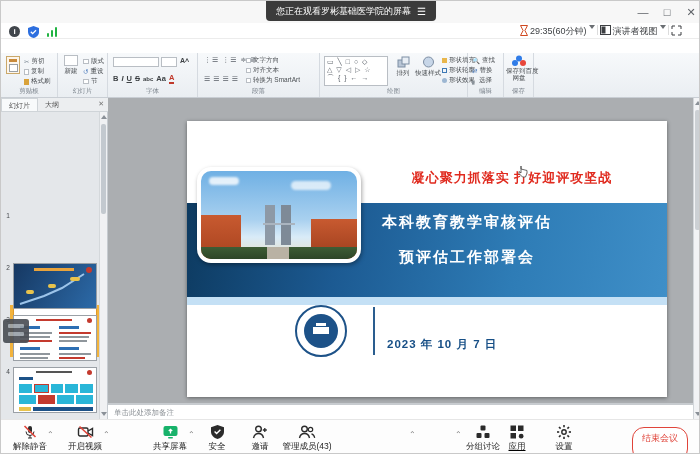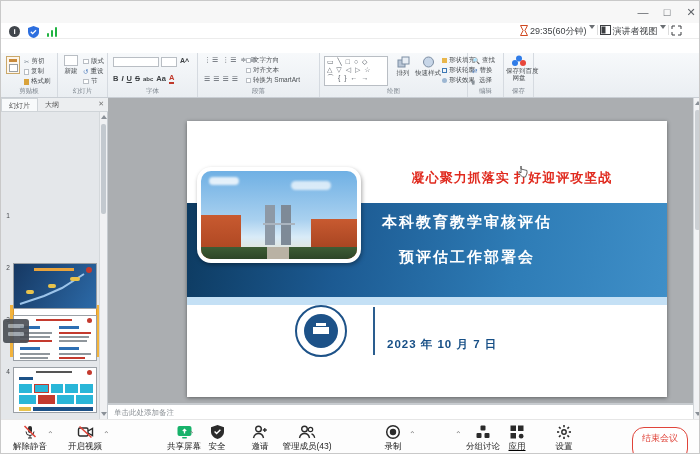--- a/index.html
+++ b/index.html
@@ -71,20 +71,24 @@
     border-radius:12px;font-size:9px;line-height:20px;text-align:center;background:#fff;}
   .badge{position:absolute;top:-4px;right:8px;min-width:10px;height:10px;border-radius:5px;background:#e8503a;color:#fff;font-size:7px;line-height:10px;padding:0 2px;}
   svg{display:block;}
 </style>
 </head>
 <body>
 
 <div class="app">
 
   <div class="abs titlebar">
+    <div class="abs share-pill">
+      <span>您正在观看罗彬基础医学院的屏幕</span>
+      <span style="font-size:10px;">☰</span>
+    </div>
     <div class="abs win-btn" style="left:634px;">—</div>
     <div class="abs win-btn" style="left:658px;">□</div>
     <div class="abs win-btn" style="left:682px;">✕</div>
   </div>
 
   <div class="abs meetbar"></div>
   <div class="abs mi info-circle" style="left:8px;">i</div>
   <div class="abs mi" style="left:27px;width:12px;">
     <svg width="11" height="12" viewBox="0 0 11 12">
         <path d="M5.5 0L11 2v4c0 3.2-2.4 5.2-5.5 6C2.4 11.2 0 9.2 0 6V2z" fill="#2d6fdf"></path>
@@ -426,21 +430,21 @@
     <div class="tbtn" style="left:58px;">
       <svg width="17" height="16" viewBox="0 0 17 16" style="margin:0 auto;">
         <rect x="1.5" y="4" width="9.5" height="8" rx="1.5" fill="none" stroke="#2b2b2b" stroke-width="1.4"></rect>
         <path d="M11 7l4.5-2.5v7L11 9" fill="none" stroke="#2b2b2b" stroke-width="1.4"></path>
         <line x1="2.5" y1="2.5" x2="14.5" y2="13.5" stroke="#e0443a" stroke-width="1.6"></line>
       </svg>
       <div class="lab">开启视频</div>
     </div>
     <div class="chev" style="left:102px;">⌃</div>
 
-    <div class="tbtn" style="left:157px;">
+    <div class="tbtn" style="left:143px;">
       <svg width="17" height="16" viewBox="0 0 17 16" style="margin:0 auto;">
         <rect x="1.5" y="2" width="14" height="10" rx="2" fill="#17b26a"></rect>
         <path d="M8.5 9.5V5.5M6.8 7l1.7-1.7L10.2 7" stroke="#fff" stroke-width="1.3" fill="none"></path>
         <rect x="6" y="13" width="5" height="1.6" rx="0.8" fill="#17b26a"></rect>
       </svg>
       <div class="lab">共享屏幕</div>
     </div>
     <div class="chev" style="left:187px;">⌃</div>
 
     <div class="tbtn" style="left:233px;">
@@ -464,27 +468,20 @@
       <svg width="18" height="16" viewBox="0 0 18 16" style="margin:0 auto;">
         <circle cx="6.5" cy="5" r="2.8" fill="none" stroke="#2b2b2b" stroke-width="1.4"></circle>
         <path d="M1.5 14c.6-3 2.6-4.5 5-4.5s4.4 1.5 5 4.5" fill="none" stroke="#2b2b2b" stroke-width="1.4"></path>
         <circle cx="12.5" cy="5.5" r="2.2" fill="none" stroke="#2b2b2b" stroke-width="1.2"></circle>
         <path d="M13.5 9.8c1.8.5 2.8 1.8 3.2 4" fill="none" stroke="#2b2b2b" stroke-width="1.2"></path>
       </svg>
       <div class="lab">管理成员(43)</div>
     </div>
 
 
-    <div class="tbtn" style="left:366px;">
-      <svg width="16" height="16" viewBox="0 0 16 16" style="margin:0 auto;">
-        <circle cx="8" cy="8" r="6.3" fill="none" stroke="#2b2b2b" stroke-width="1.5"></circle>
-        <circle cx="8" cy="8" r="3.2" fill="#2b2b2b"></circle>
-      </svg>
-      <div class="lab">录制</div>
-    </div>
     <div class="chev" style="left:408px;">⌃</div>
 
     <div class="chev" style="left:454px;">⌃</div>
 
     <div class="tbtn" style="left:456px;">
       <svg width="16" height="16" viewBox="0 0 16 16" style="margin:0 auto;">
         <rect x="5.5" y="1.5" width="5" height="5" rx="1" fill="#2b2b2b"></rect>
         <rect x="1.5" y="9" width="5" height="5" rx="1" fill="#2b2b2b"></rect>
         <rect x="9.5" y="9" width="5" height="5" rx="1" fill="#2b2b2b"></rect>
       </svg>

